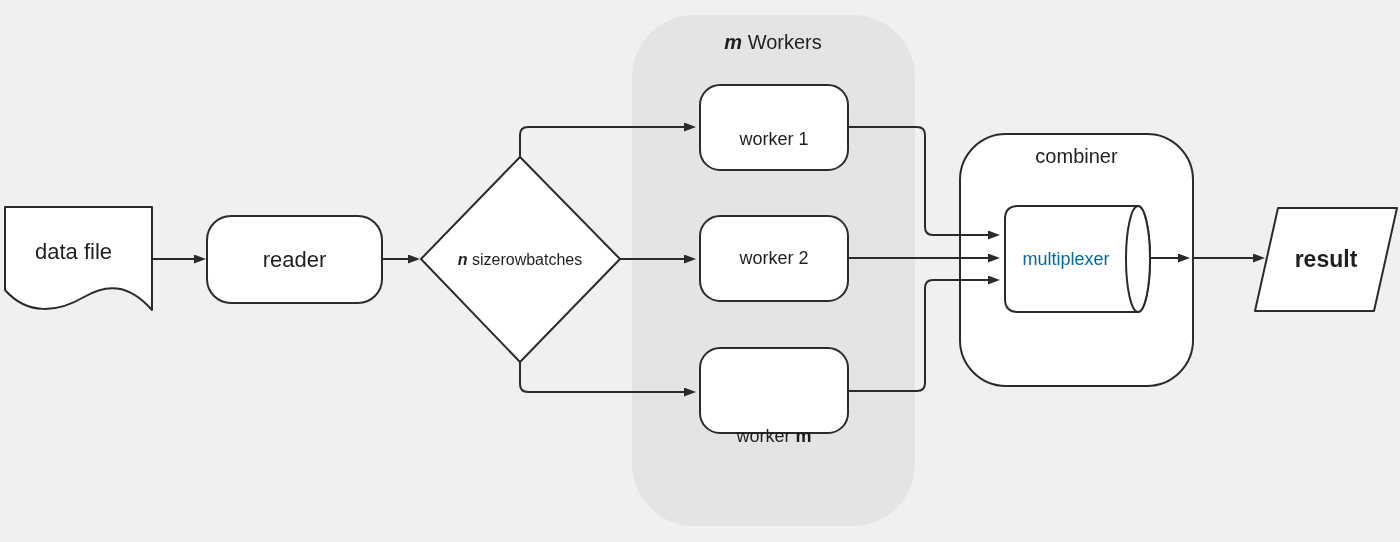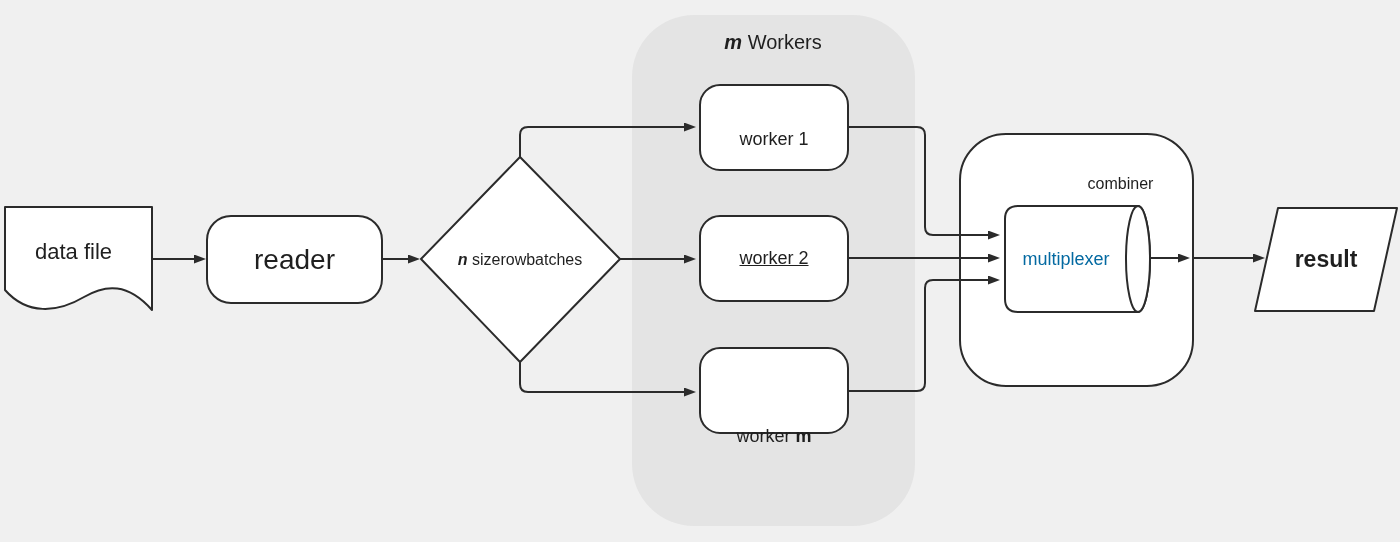--- a/index.html
+++ b/index.html
@@ -25,28 +25,28 @@
     position: absolute;
     display: flex;
     align-items: center;
     justify-content: center;
     text-align: center;
     color: #1f1f1f;
     pointer-events: none;
     white-space: pre-wrap;
   }
   .lbl-datafile   { left: 5px;    top: 207px; width: 137px; height: 90px;  font-size: 22px; }
-  .lbl-reader     { left: 207px;  top: 216px; width: 175px; height: 87px;  font-size: 28px; }
+  .lbl-reader     { left: 207px;  top: 216px; width: 175px; height: 87px;  font-size: 22px; }
   .lbl-diamond    { left: 430px;  top: 218px; width: 180px; height: 84px;  font-size: 16px;
                     line-height: 1.3; flex-direction: row; }
   .lbl-workers    { left: 660px;  top: 28px;  width: 226px; height: 28px;  font-size: 20px; }
   .lbl-worker1    { left: 700px;  top: 85px;  width: 148px; height: 109px;  font-size: 18px; }
-  .lbl-worker2    { left: 700px;  top: 216px; width: 148px; height: 85px;  font-size: 18px; text-decoration: underline; }
+  .lbl-worker2    { left: 700px;  top: 216px; width: 148px; height: 85px;  font-size: 18px; }
   .lbl-workerm    { left: 700px;  top: 348px; width: 148px; height: 85px;  font-size: 18px; margin-top: 46px; }
-  .lbl-combiner   { left: 1004px;  top: 142px; width: 233px; height: 28px;  font-size: 16px; margin-top: 28px; }
+  .lbl-combiner   { left: 960px;  top: 142px; width: 233px; height: 28px;  font-size: 20px; }
   .lbl-multiplexer{ left: 1003px; top: 206px; width: 126px; height: 106px; font-size: 18px; color:#0369a1; }
   .lbl-result     { left: 1263px; top: 208px; width: 126px; height: 103px; font-size: 23px; font-weight: bold; text-align: center; }
   .bi { font-weight: bold; font-style: italic; }
   .b  { font-weight: bold; }
 </style>
 </head>
 <body>
 
 <div class="canvas">
 

